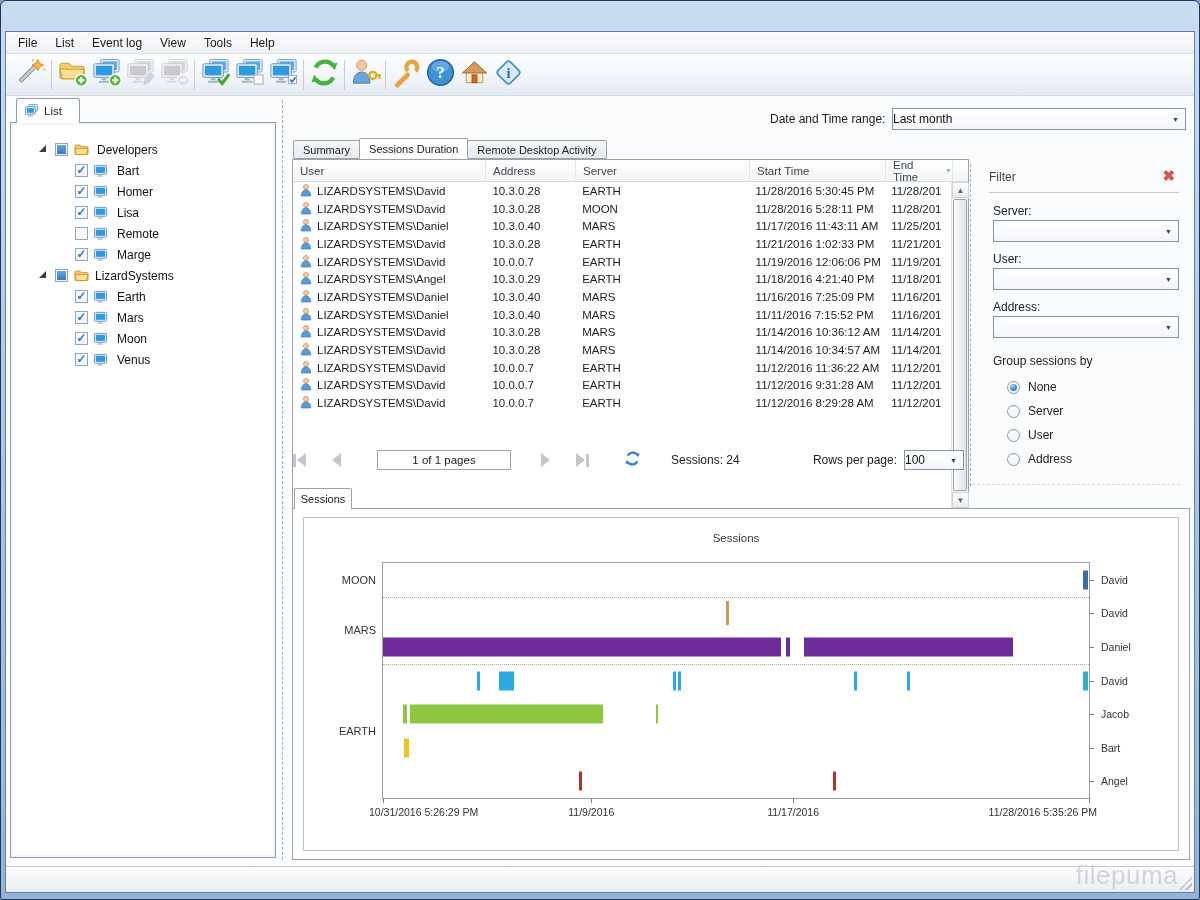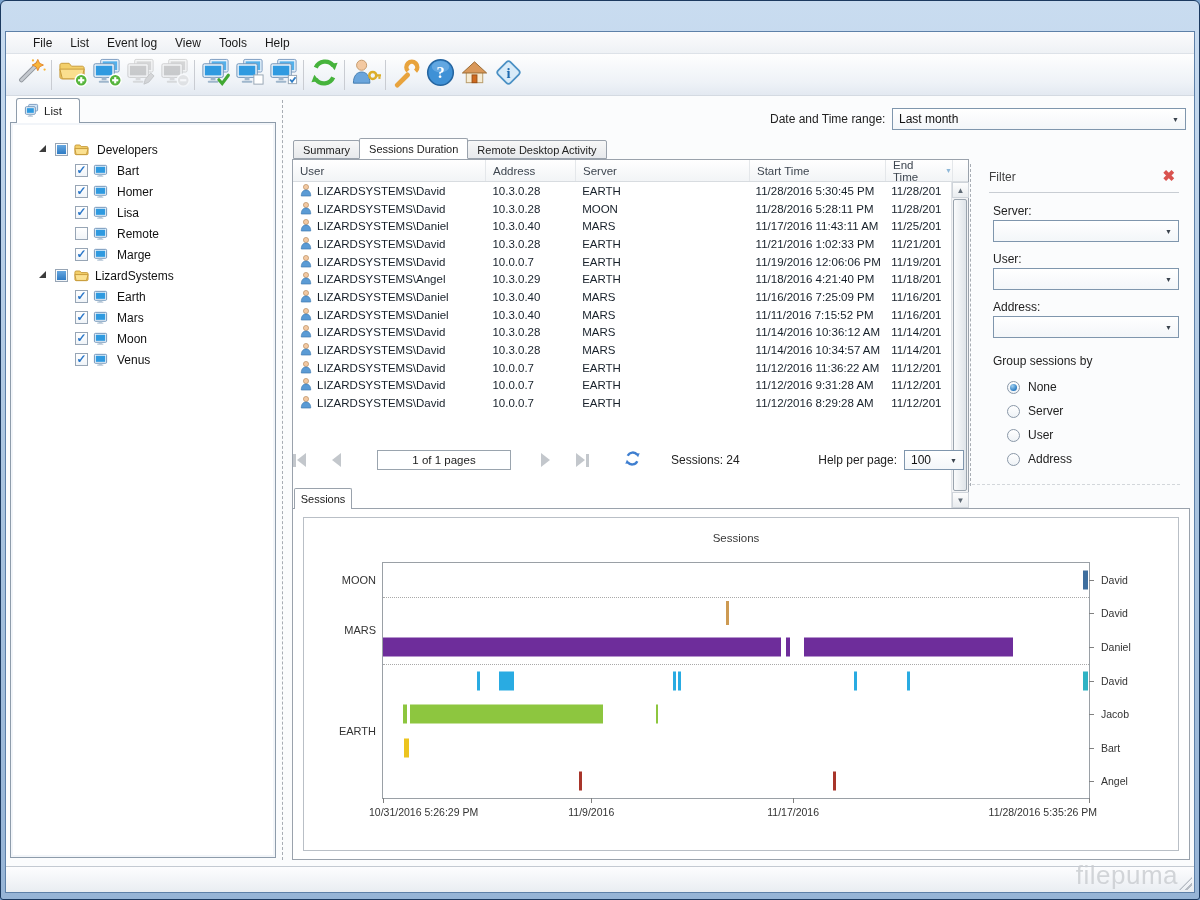--- a/index.html
+++ b/index.html
@@ -21,21 +21,21 @@
   .wbtn.close{width:45px;border-radius:0 0 4px 0;
         background:linear-gradient(#f2b5a2,#d66a4e 40%,#b93b22 60%,#c8522f);color:#fff;font-size:12px;font-weight:bold;text-shadow:0 1px 1px #7c2210;}
   .minglyph{width:13px;height:3px;background:#2b3b4d;border-radius:1px;}
   .maxglyph{width:11px;height:8px;border:2px solid #2b3b4d;background:#e8eef5;}
 
   .client{position:absolute;left:4px;right:4px;top:30px;bottom:6px;background:#f4f6f9;
           border:1px solid #5d80a8;}
 
   
   .menubar{position:absolute;left:0;right:0;top:0;height:22px;background:linear-gradient(#fbfbfc,#eef1f5);
-           border-bottom:1px solid #dde2e8;display:flex;align-items:center;padding-left:18px;}
+           border-bottom:1px solid #dde2e8;display:flex;align-items:center;padding-left:3px;}
   .menu-item{font-size:12px;color:#1a1a1a;padding:2px 9px;border-radius:2px;}
 
   
   .toolbar{position:absolute;left:0;right:0;top:22px;height:42px;
            background:linear-gradient(#fefefe,#eef2f7 70%,#e3e9f1);border-bottom:1px solid #d4dae2;
            display:flex;align-items:center;padding-left:8px;}
   .tbtn{width:34px;height:36px;display:flex;align-items:center;justify-content:center;border-radius:3px;}
   .tbtn.disabled{opacity:.4;filter:grayscale(1);}
   .tsep{width:1px;height:30px;background:#c9ccd2;margin:0 3px;}
 
@@ -58,21 +58,21 @@
   .tree-ico{position:absolute;}
   .tree-label{position:absolute;}
 
   .vsplit1{position:absolute;left:276px;top:4px;bottom:6px;border-left:1px dashed #a8adb4;}
   .vsplit2{position:absolute;left:964px;top:68px;height:322px;border-left:1px dashed #a8adb4;}
   .hsplit{position:absolute;left:286px;right:14px;top:388px;border-top:1px dashed #d3d7db;}
 
   
   .dr-label{position:absolute;left:764px;top:16px;font-size:12px;color:#222;}
   .combo{border:1px solid #7f96ad;background:linear-gradient(#fff,#f3f6f9);display:flex;
-         align-items:center;font-size:12px;color:#111;padding-left:6px;position:relative;}
+         align-items:center;font-size:12px;color:#111;padding-left:0;position:relative;}
   .combo .arrow{position:absolute;right:6px;top:50%;transform:translateY(-50%);font-size:7px;color:#39424c;}
   .dr-combo{position:absolute;left:886px;top:12px;width:294px;height:22px;}
 
   
   .main-tabs{position:absolute;left:287px;top:43px;height:20px;display:flex;align-items:flex-end;z-index:2;}
   .mtab{height:19px;padding:0 9px;display:flex;align-items:center;font-size:11px;color:#222;
         background:linear-gradient(#f7f7f7,#e7e9ec);border:1px solid #9aa2ac;margin-right:-1px;
         border-radius:2px 2px 0 0;}
   .mtab.active{height:21px;background:#fff;border-bottom:1px solid #fff;z-index:3;}
 
@@ -780,21 +780,21 @@
             <span class="tri r"></span>
             <span class="bar"></span>
           </div>
         <span style="margin-left:8px;"><svg width="17" height="17" viewBox="0 0 32 32">
               <path d="M7 11 A10.5 10.5 0 0 1 25 9" fill="none" stroke="#3f7fd0" stroke-width="4.4"></path>
               <path d="M29.5 6 l-8 1.2 5 6.4 z" fill="#3f7fd0"></path>
               <path d="M25 21 A10.5 10.5 0 0 1 7 23" fill="none" stroke="#3f7fd0" stroke-width="4.4"></path>
               <path d="M2.5 26 l8-1.2 -5-6.4 z" fill="#3f7fd0"></path>
             </svg></span>
         <span class="sess-label">Sessions: 24</span>
-        <span class="rpp-label">Help per page:</span>
+        <span class="rpp-label">Rows per page:</span>
         <div class="combo rpp-combo">
           <span>100</span>
           <span class="arrow">▼</span>
         </div>
       </div>
 
       <div class="filter">
         <span class="f-title">Filter</span>
         <span class="f-close">✖</span>
         <div class="f-hr"></div>

